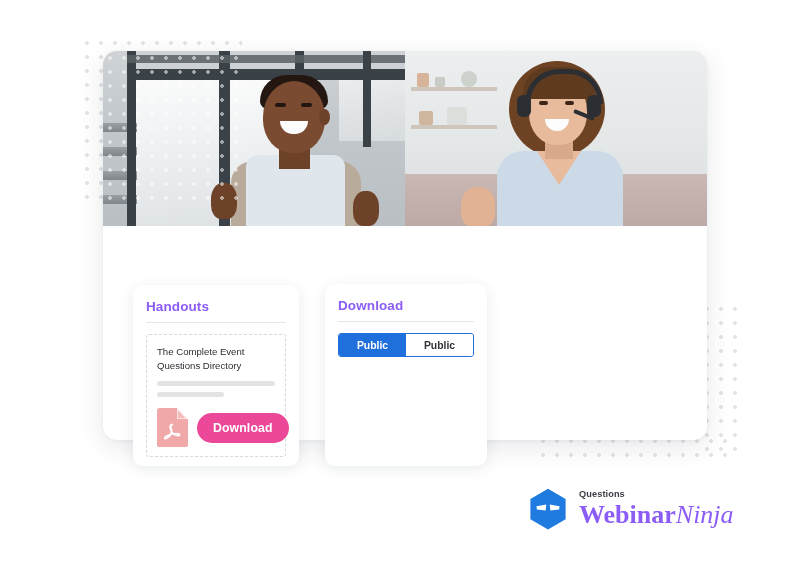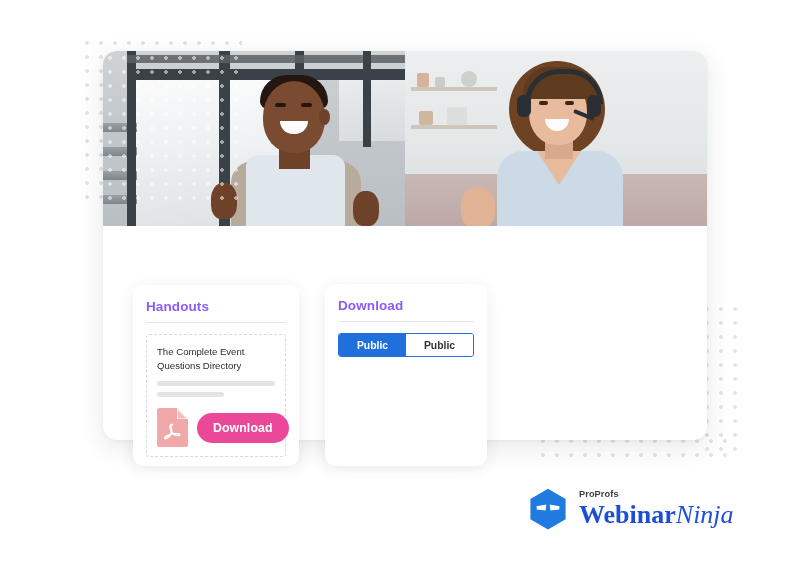--- a/index.html
+++ b/index.html
@@ -407,21 +407,21 @@
   #logo-proprofs {
     font-size: 9.2px;
     font-weight: bold;
     color: #3b3f45;
     letter-spacing: .1px;
     margin-bottom: 2px;
   }
   #logo-wordmark {
     font-family: "Liberation Serif", serif;
     font-size: 26px;
-    color: #1d4ed8;
+    color: #8b5cf6;
     white-space: nowrap;
     text-align: right;
   }
   #logo-webinar { font-weight: bold; }
   #logo-ninja { font-style: italic; font-weight: normal; }
 </style>
 </head>
 <body>
 
 <div id="stage">
@@ -537,18 +537,18 @@
     </div>
   </div>
 
   <div id="logo">
     <svg id="logo-mark" viewBox="0 0 40 42">
       <path d="M20 0.8 37.6 11v20.2L20 41.4 2.4 31.2V11z" fill="#1f7be0"></path>
       <path d="M8.5 18.2 18.3 16.4 17.6 22.6 8.8 21.6z" fill="#ffffff"></path>
       <path d="M31.5 18.2 21.7 16.4 22.4 22.6 31.2 21.6z" fill="#ffffff"></path>
     </svg>
     <div id="logo-text">
-      <div id="logo-proprofs">ProProfs</div>
+      <div id="logo-proprofs">Questions</div>
       <div id="logo-wordmark"><span id="logo-webinar">Webinar</span><span id="logo-ninja">Ninja</span></div>
     </div>
   </div>
 
 </div>
 
 </body></html>

